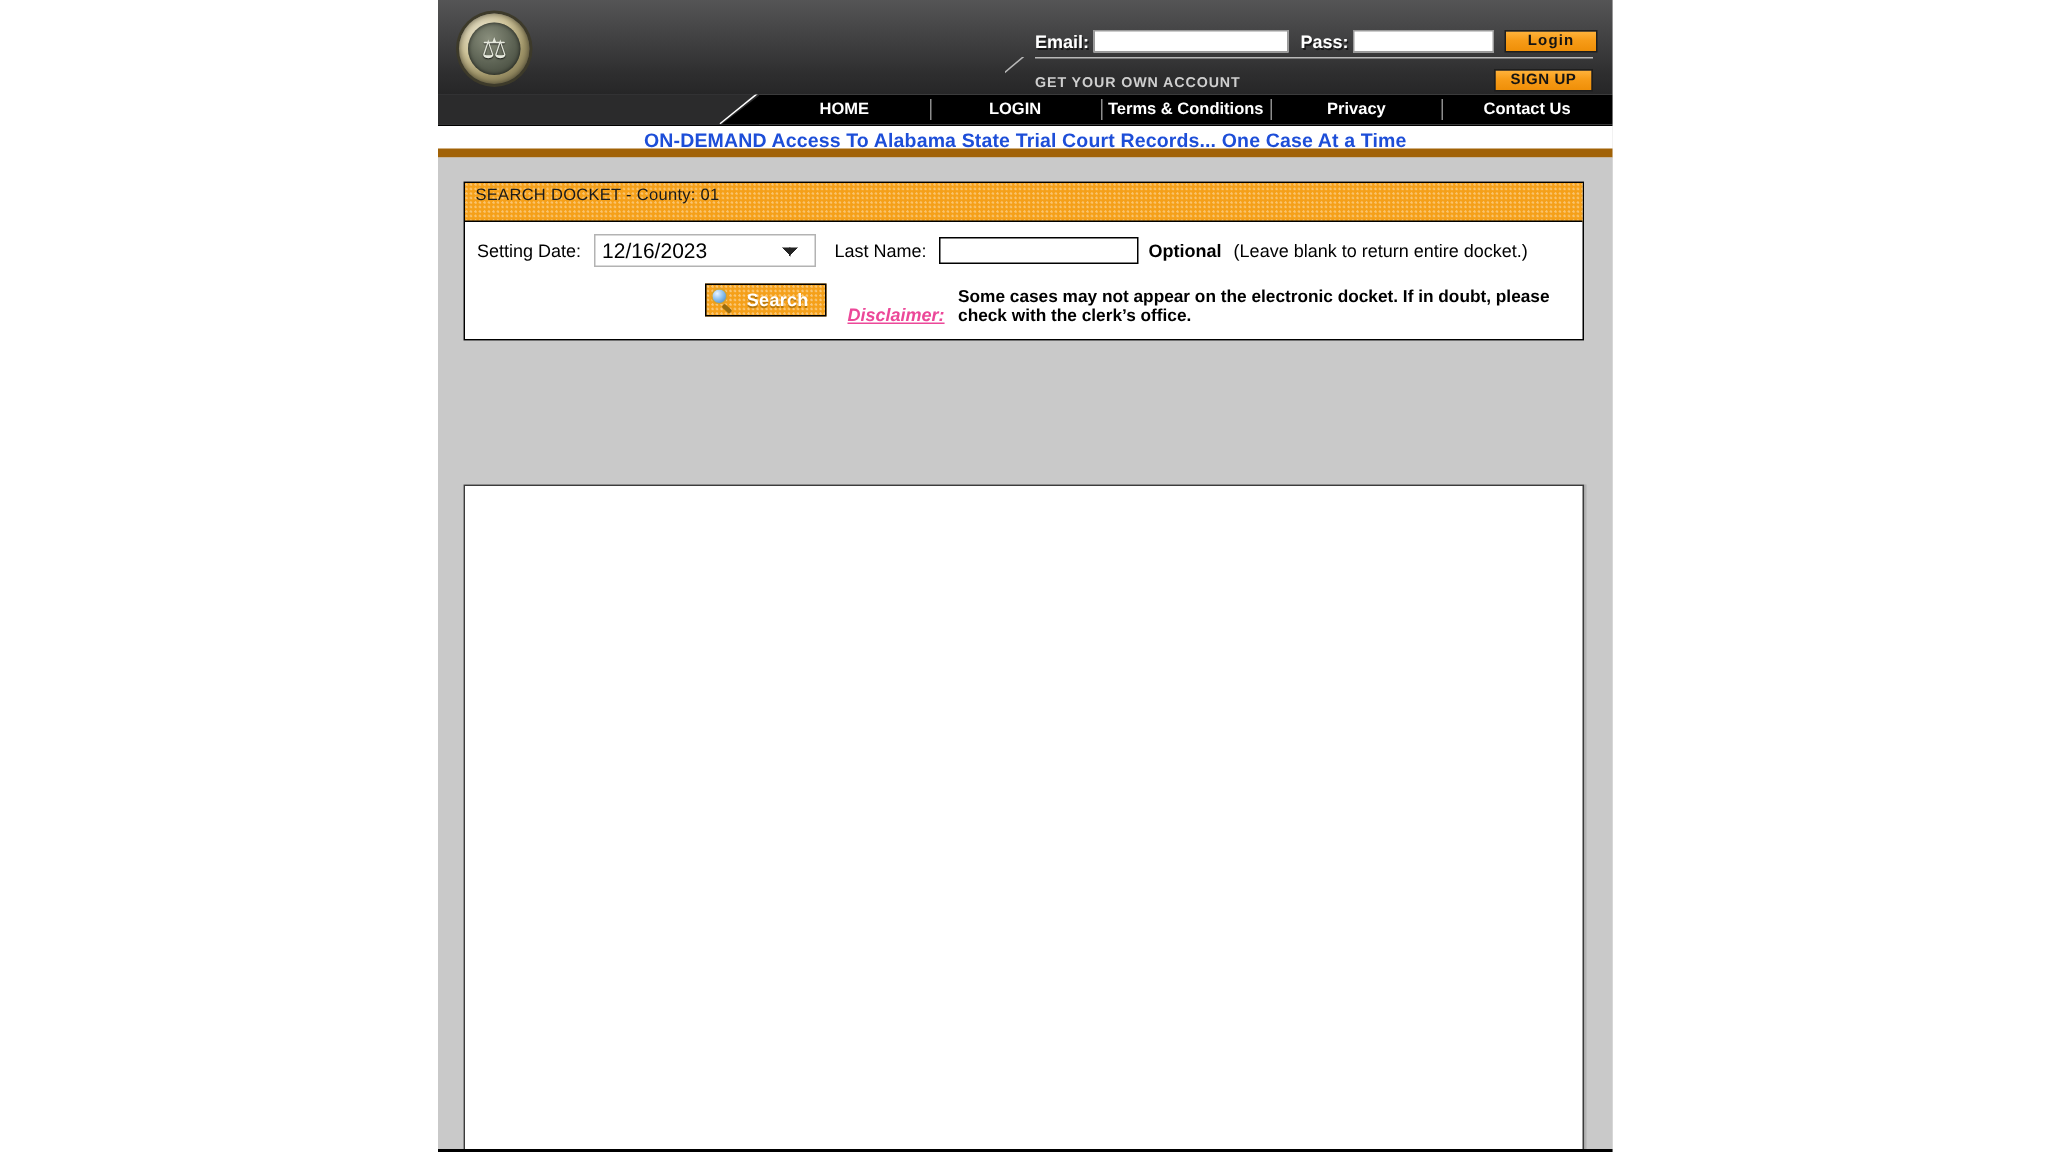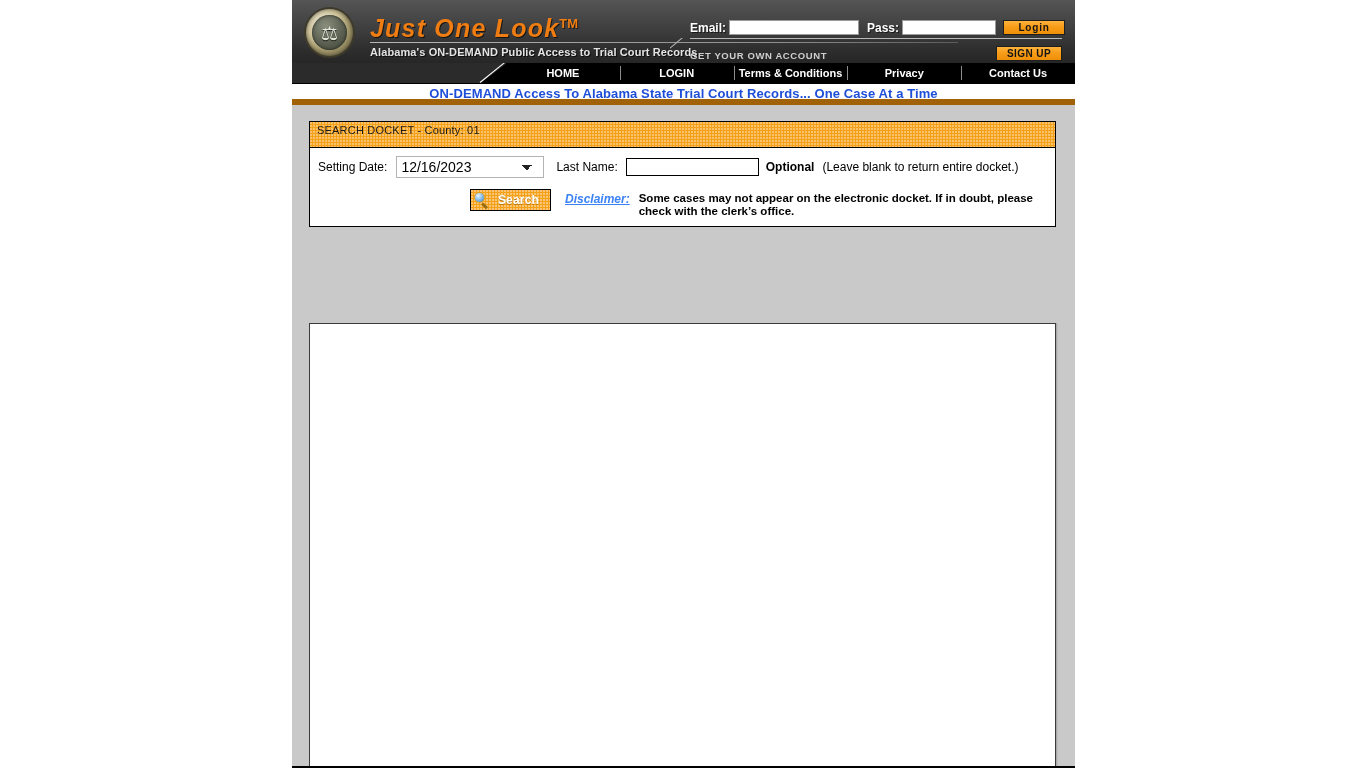--- a/index.html
+++ b/index.html
@@ -412,23 +412,23 @@
     color: #ffffff;
     letter-spacing: .2px;
     text-shadow: 0 1px 0 rgba(140,90,0,.6);
     padding-right: 3px;
   }
   .disclaimer-lbl {
     font-size: 12px;
     font-weight: bold;
     font-style: italic;
     text-decoration: underline;
-    color: #3b82f6;
+    color: #ec4899;
     margin-left: 14px;
-    margin-top: 3px;
+    margin-top: 14px;
     white-space: nowrap;
     text-align: right;
   }
   .disclaimer-txt {
     font-size: 11.5px;
     font-weight: bold;
     color: #000000;
     margin-left: 9px;
     margin-top: 3px;
     line-height: 13px;
@@ -462,25 +462,20 @@
 <div id="page">
 
   <div class="header">
 
     <div class="seal">
       <div class="seal-inner">
         <span class="seal-scales">⚖</span>
       </div>
     </div>
 
-    <div class="brand-wrap">
-      <div class="brand-title"><span>Just One Look</span><span class="tm">TM</span></div>
-      <div class="brand-rule"></div>
-      <div class="brand-sub">Alabama's ON-DEMAND Public Access to Trial Court Records</div>
-    </div>
 
     <div class="login-row">
       <span class="login-lbl">Email:</span>
       <input class="login-inp inp-email" type="text" value="" style="">
       <span class="login-lbl">Pass:</span>
       <input class="login-inp inp-pass" type="password" value="" style="">
       <button class="btn-orange btn-login">Login</button>
     </div>
 
     <div class="hdr-underline"></div>

